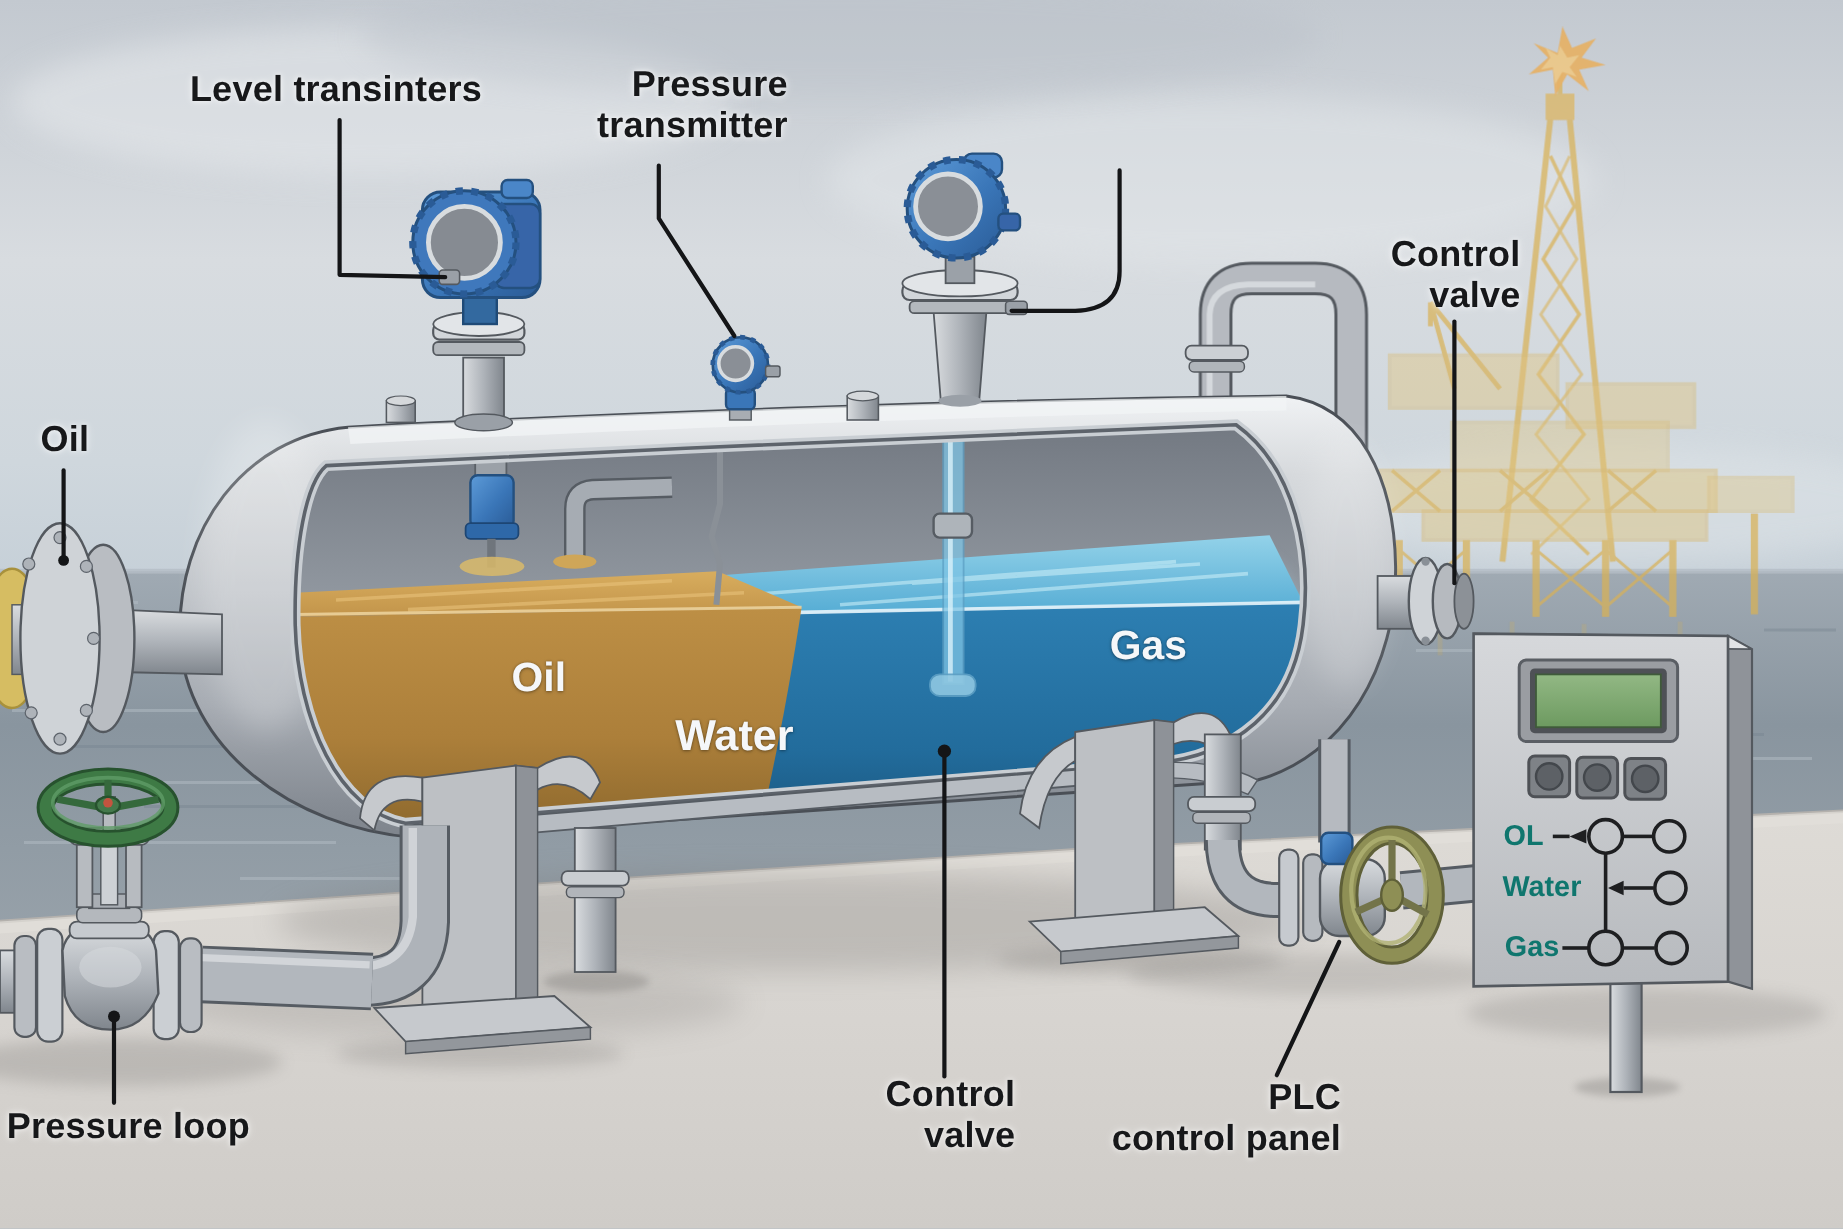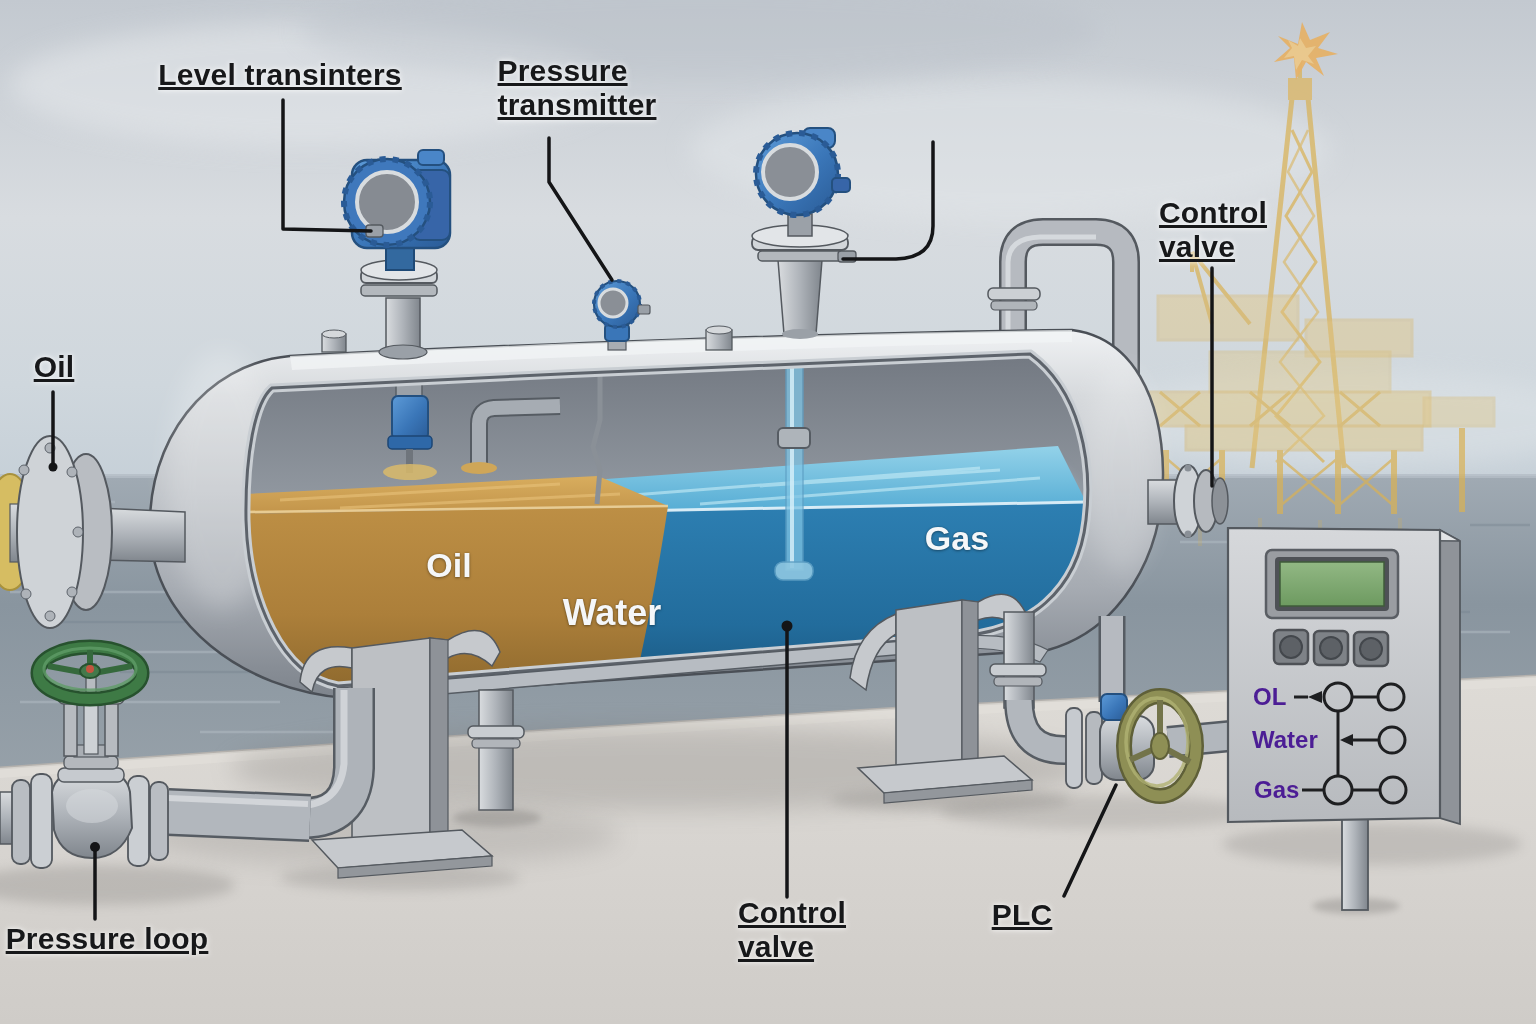--- a/index.html
+++ b/index.html
@@ -1,26 +1,26 @@
 <!DOCTYPE html>
 <html><head>
 <meta charset="utf-8">
 <style>
   html,body{margin:0;padding:0;background:#9aa2ab;}
   #stage{position:relative;width:1536px;height:1024px;overflow:hidden;
          font-family:"Liberation Sans",sans-serif;background:#ccd2d8;}
   #scene{position:absolute;left:0;top:0;}
-  .lbl{position:absolute;transform:translateX(-50%);text-align:left;white-space:nowrap;
+  .lbl{position:absolute;transform:translateX(-50%);text-align:right;white-space:nowrap;
        font:700 30px/1.13 "Liberation Sans",sans-serif;color:#17181a;letter-spacing:.2px;
-       text-shadow:0 0 4px rgba(255,255,255,.75),0 0 9px rgba(255,255,255,.45);text-decoration:underline;}
+       text-shadow:0 0 4px rgba(255,255,255,.75),0 0 9px rgba(255,255,255,.45);}
   .lbl-white{position:absolute;transform:translateX(-50%);white-space:nowrap;
        font:700 34px/1 "Liberation Sans",sans-serif;color:#f5f7f9;
        text-shadow:0 1px 3px rgba(0,0,0,.35),0 0 2px rgba(0,0,0,.2);}
   .panel-lbl{position:absolute;white-space:nowrap;
-       font:700 24px/1.1 "Liberation Sans",sans-serif;color:#4c1d95;}
+       font:700 24px/1.1 "Liberation Sans",sans-serif;color:#0f766e;}
 </style>
 </head>
 <body>
 
 <div id="stage">
 <svg id="scene" width="1536" height="1024" viewBox="0 0 1536 1024">
   <defs>
     <linearGradient id="skyG" x1="0" y1="0" x2="0" y2="1">
       <stop offset="0" stop-color="#c3c9d0"></stop>
           <stop offset=".45" stop-color="#d8dce0"></stop>
@@ -444,20 +444,21 @@
   <div>valve</div>
 </div>
 <div class="lbl" style="left:54px;top:350px">Oil</div>
 <div class="lbl" style="left:107px;top:922px">Pressure loop</div>
 <div class="lbl" style="left:792px;top:896px">
   <div>Control</div>
   <div>valve</div>
 </div>
 <div class="lbl" style="left:1022px;top:898px">
   <div>PLC</div>
+  <div>control panel</div>
 </div>
 
 <div class="lbl-white" style="left:449px;top:548px">Oil</div>
 <div class="lbl-white" style="left:612px;top:595px;font-size:36px">Water</div>
 <div class="lbl-white" style="left:957px;top:521px">Gas</div>
 
 <div class="panel-lbl" style="left:1253px;top:684px">OL</div>
 <div class="panel-lbl" style="left:1252px;top:727px">Water</div>
 <div class="panel-lbl" style="left:1254px;top:777px">Gas</div>
 </div>

